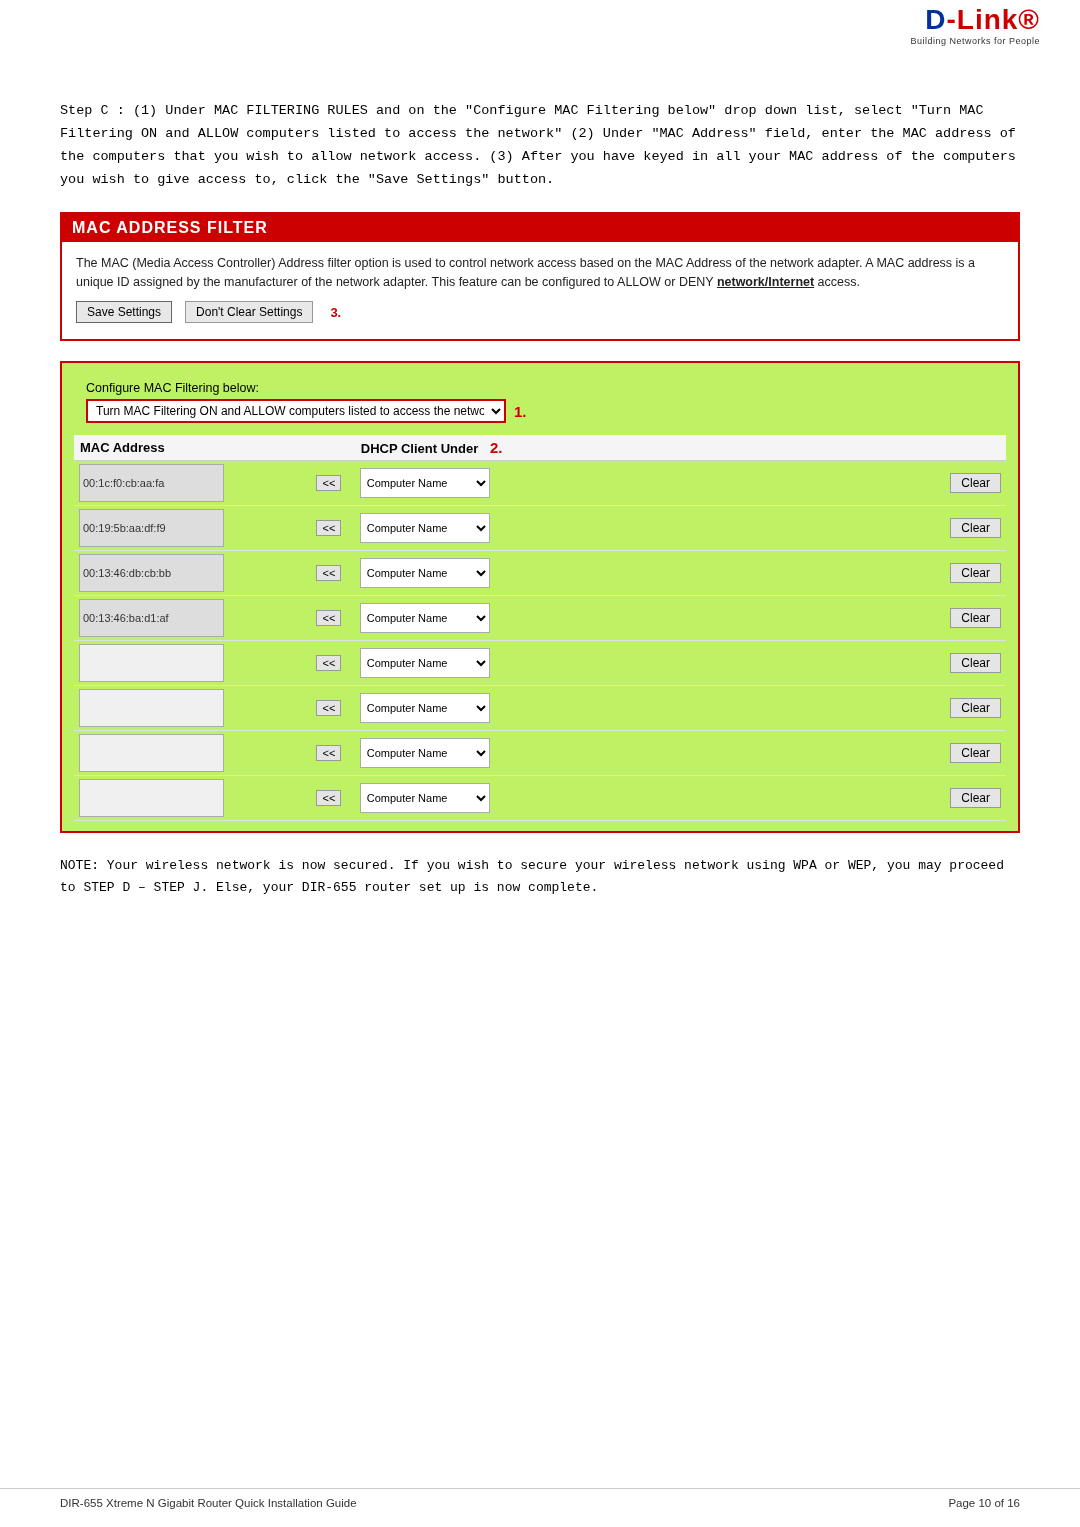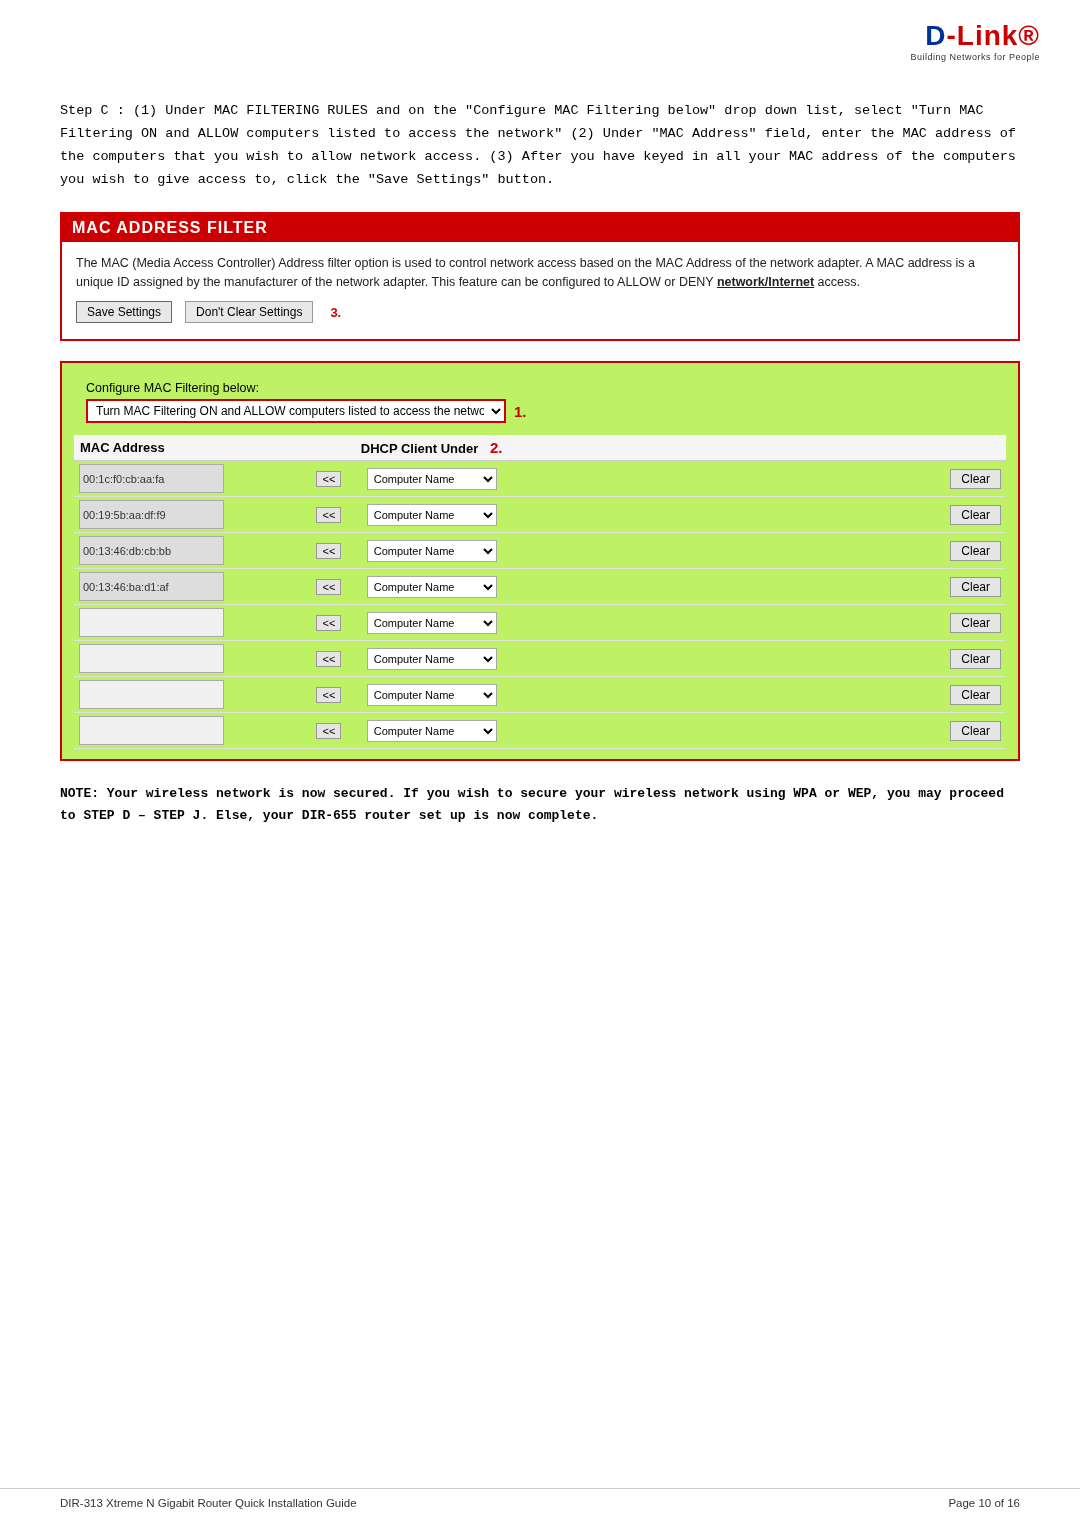--- a/index.html
+++ b/index.html
@@ -13,21 +13,21 @@
       position: relative;
     }
 
     .page-content {
       padding: 40px 60px 80px 60px;
     }
 
     
     .header-logo {
       position: absolute;
-      top: 20px;
+      top: 4px;
       right: 40px;
       text-align: right;
     }
     .logo-dlink {
       font-size: 28px;
       font-weight: bold;
       color: #cc0000;
       letter-spacing: 1px;
     }
     .logo-dlink span {
@@ -154,21 +154,21 @@
     .mac-table td {
       padding: 3px 5px;
       border-bottom: 1px solid #e0e0e0;
       font-size: 12px;
       vertical-align: middle;
     }
     .mac-input {
       border: 1px solid #aaa;
       background: #f0f0f0;
       width: 145px;
-      height: 29px;
+      height: 38px;
       font-size: 11px;
       padding: 1px 3px;
       color: #000;
     }
     .mac-input.filled {
       background: #ddd;
       color: #333;
       font-size: 11px;
     }
     .arrow-btn {
@@ -177,22 +177,21 @@
       padding: 1px 5px;
       font-size: 11px;
       cursor: pointer;
     }
     .dropdown-select {
       border: 1px solid #aaa;
       background: #fff;
       font-size: 11px;
       padding: 1px 2px;
       width: 130px;
-      height: 22px;
-      margin-left: 7px;
+      height: 30px;
     }
     .clear-btn {
       border: 1px solid #999;
       background: #e5e5e5;
       padding: 2px 10px;
       font-size: 12px;
       cursor: pointer;
       white-space: nowrap;
     }
     .step2-label {
@@ -207,21 +206,20 @@
     .col-spacer { width: 180px; }
     .col-clear { width: 60px; text-align: right; }
 
     
     .note-text {
       font-size: 13px;
       font-family: 'Courier New', monospace;
       line-height: 1.7;
       margin-top: 22px;
       margin-bottom: 40px;
-      font-weight: bold;
     }
 
     
     .page-footer {
       position: absolute;
       bottom: 18px;
       left: 0;
       right: 0;
       display: flex;
       justify-content: space-between;
@@ -356,15 +354,15 @@
     </div>
   </div>
 
   <div class="note-text">
     <span>NOTE: Your wireless network is now secured. If you wish to secure your wireless network using WPA or WEP, you may proceed to STEP D – STEP J.  Else, your DIR-655 router set up is now complete.</span>
   </div>
 
 </div>
 
 <div class="page-footer">
-  <span>DIR-313 Xtreme N Gigabit Router Quick Installation Guide</span>
+  <span>DIR-655 Xtreme N Gigabit Router Quick Installation Guide</span>
   <span>Page 10 of 16</span>
 </div>
 
 </body></html>

